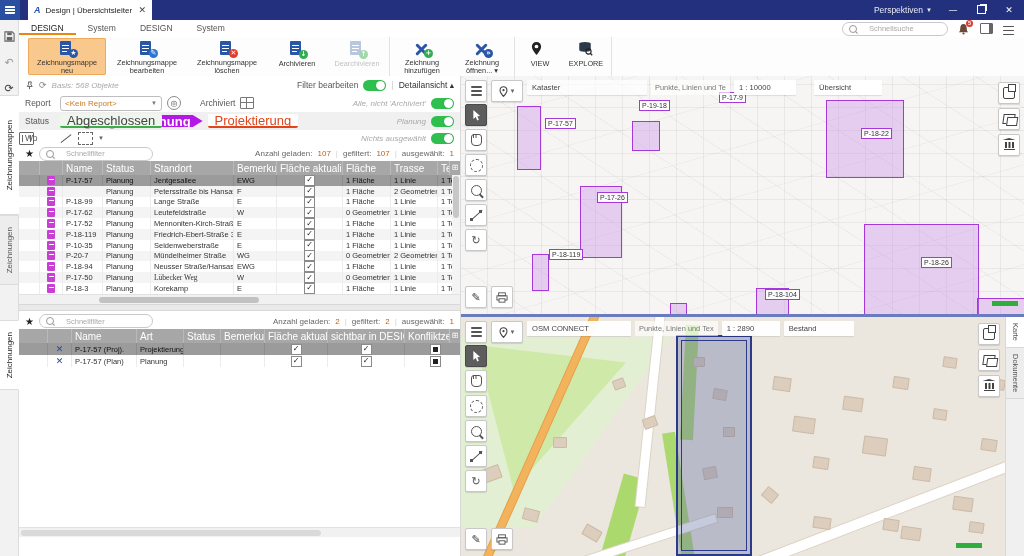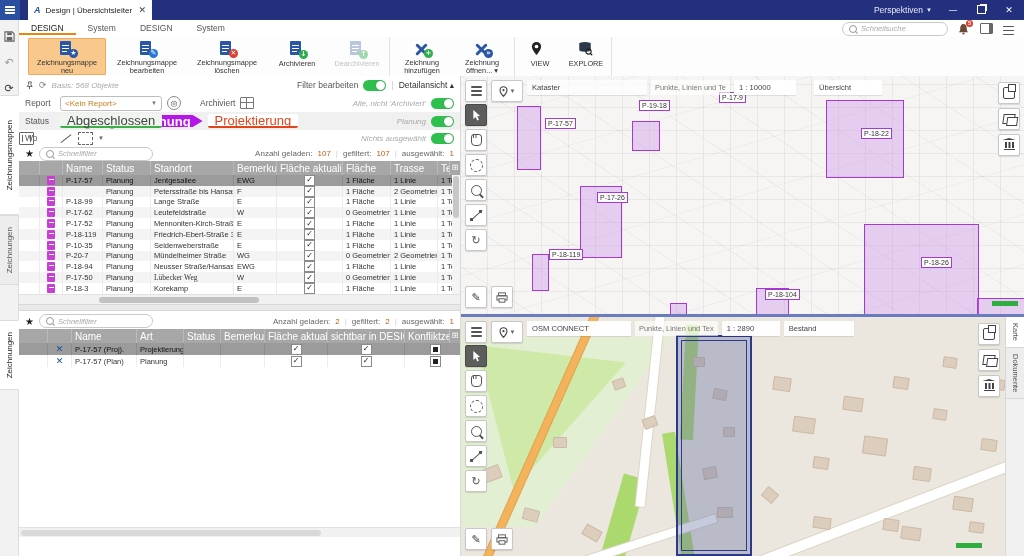--- a/index.html
+++ b/index.html
@@ -26,21 +26,21 @@
   .vtab{position:absolute;left:0;width:18px;background:#ededed;border:1px solid #dcdcdc;border-left:none;display:flex;align-items:center;justify-content:center}
   .vtab span{writing-mode:vertical-rl;transform:rotate(180deg);font-size:8px;color:#555;white-space:nowrap}
   .vtab.active{background:#fff;border-right:1px solid #fff}
   .vtab.active span{color:#222}
 
   
   .menubar{position:absolute;left:19px;top:20px;right:0;height:17px;background:#fff;border-bottom:1px solid #4c1d95;display:flex;align-items:center}
   .menu-item{padding:0 12px;display:flex;align-items:center;font-size:8.5px;color:#555;border-bottom:2px solid transparent}
   .menu-item.active{color:#222;border-bottom:2px solid #e8860d}
   .mb-right{margin-left:auto;display:flex;align-items:center;gap:10px;padding-right:10px}
-  .search-pill{width:92px;height:12px;border:1px solid #c9c9c9;border-radius:7px;display:flex;align-items:center;gap:4px;padding:0 6px;color:#aaa;font-style:italic;font-size:7.5px}
+  .search-pill{width:92px;height:12px;border:1px solid #c9c9c9;border-radius:7px;display:flex;align-items:center;gap:12px;padding:0 6px;color:#aaa;font-size:7.5px}
   .mag{width:6px;height:6px;border:1px solid #999;border-radius:50%;position:relative;flex:none}
   .mag::after{content:"";position:absolute;width:3px;height:1px;background:#999;transform:rotate(45deg);left:5px;top:6px}
   .bell{position:relative;width:12px;height:12px}
   .bell svg{display:block}
   .bell .dot{position:absolute;right:-3px;top:-3px;width:7px;height:7px;background:#e03c2e;border-radius:50%;color:#fff;font-size:5.5px;line-height:7px;text-align:center;font-weight:bold}
   .panel-ic{width:11px;height:9px;border:1px solid #666;border-radius:1px;position:relative}
   .panel-ic::after{content:"";position:absolute;right:0;top:0;bottom:0;width:3px;background:#666}
   .hamb,.hamb::before,.hamb::after{width:11px;height:1.4px;background:#555;border-radius:1px}
   .hamb{position:relative;display:block}
   .hamb::before,.hamb::after{content:"";position:absolute;left:0}

